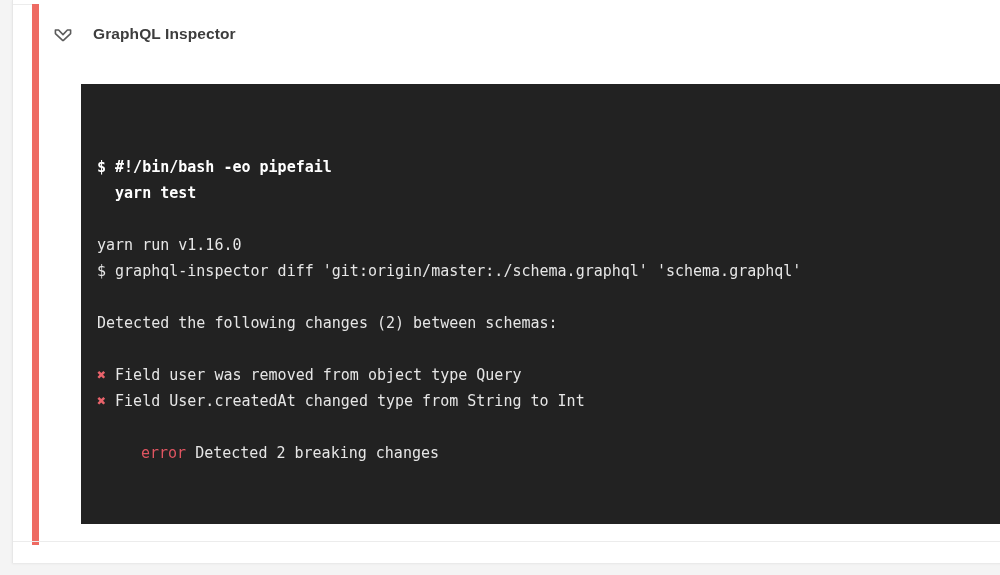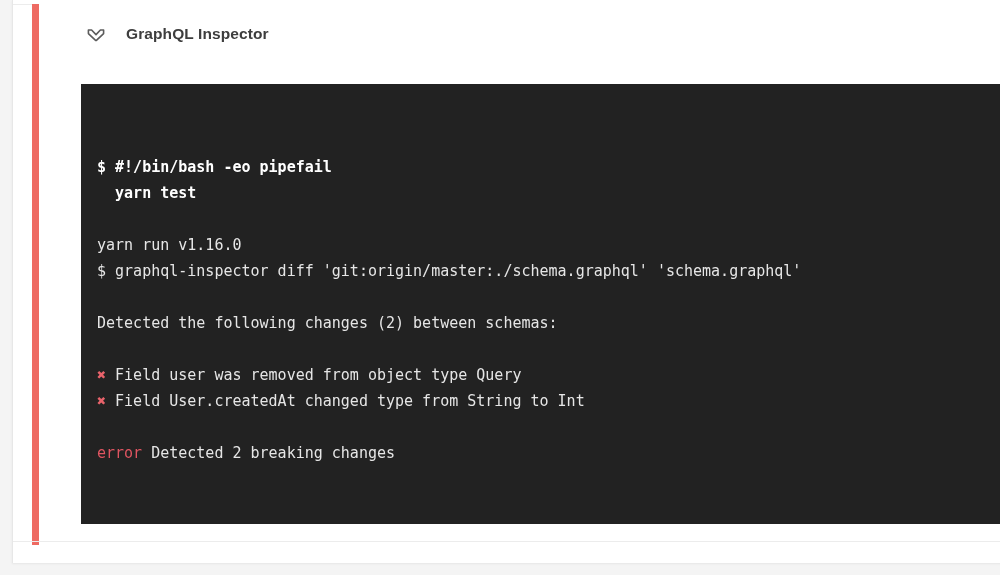--- a/index.html
+++ b/index.html
@@ -63,21 +63,21 @@
     background: #ffffff;
   }
 
   .job-header {
     position: absolute;
     left: 0px;
     top: 0px;
     height: 60px;
     display: flex;
     align-items: center;
-    padding-left: 44px;
+    padding-left: 11px;
   }
 
   .logo-icon {
     width: 26px;
     height: 26px;
     display: inline-flex;
     align-items: center;
     justify-content: center;
     color: #5c5c5c;
     flex: none;
@@ -107,21 +107,21 @@
     font-size: 15px;
     line-height: 26px;
     color: #e6e6e6;
     white-space: pre;
   }
 
   .line { white-space: pre; }
   .line.cmd { font-weight: bold; color: #ffffff; }
   .line.blank { height: 26px; }
 
-  .tok-error { color: #e05561; }
+  .tok-error { color: #e05561; margin-left: 44px; }
   .tok-x     { color: #e8636b; font-weight: bold; }
 
   
   .footer-rule {
     position: absolute;
     left: 0px;
     top: 541px;
     width: 1010px;
     height: 1px;
     background: #ececec;

